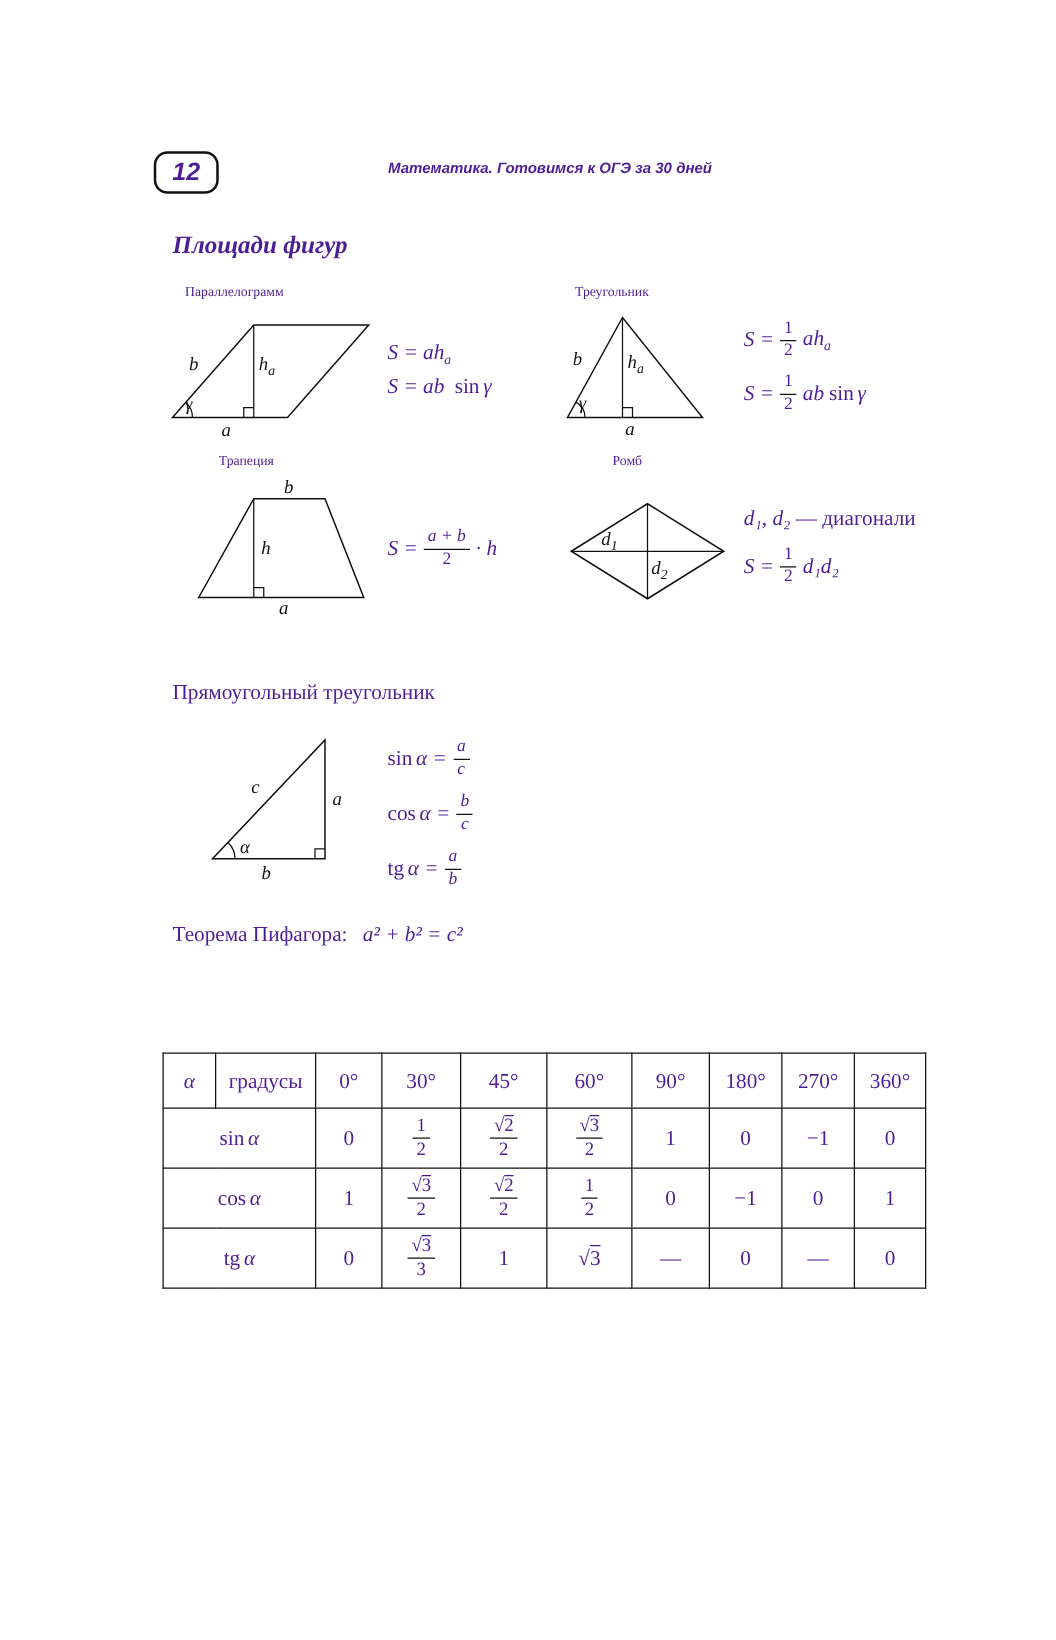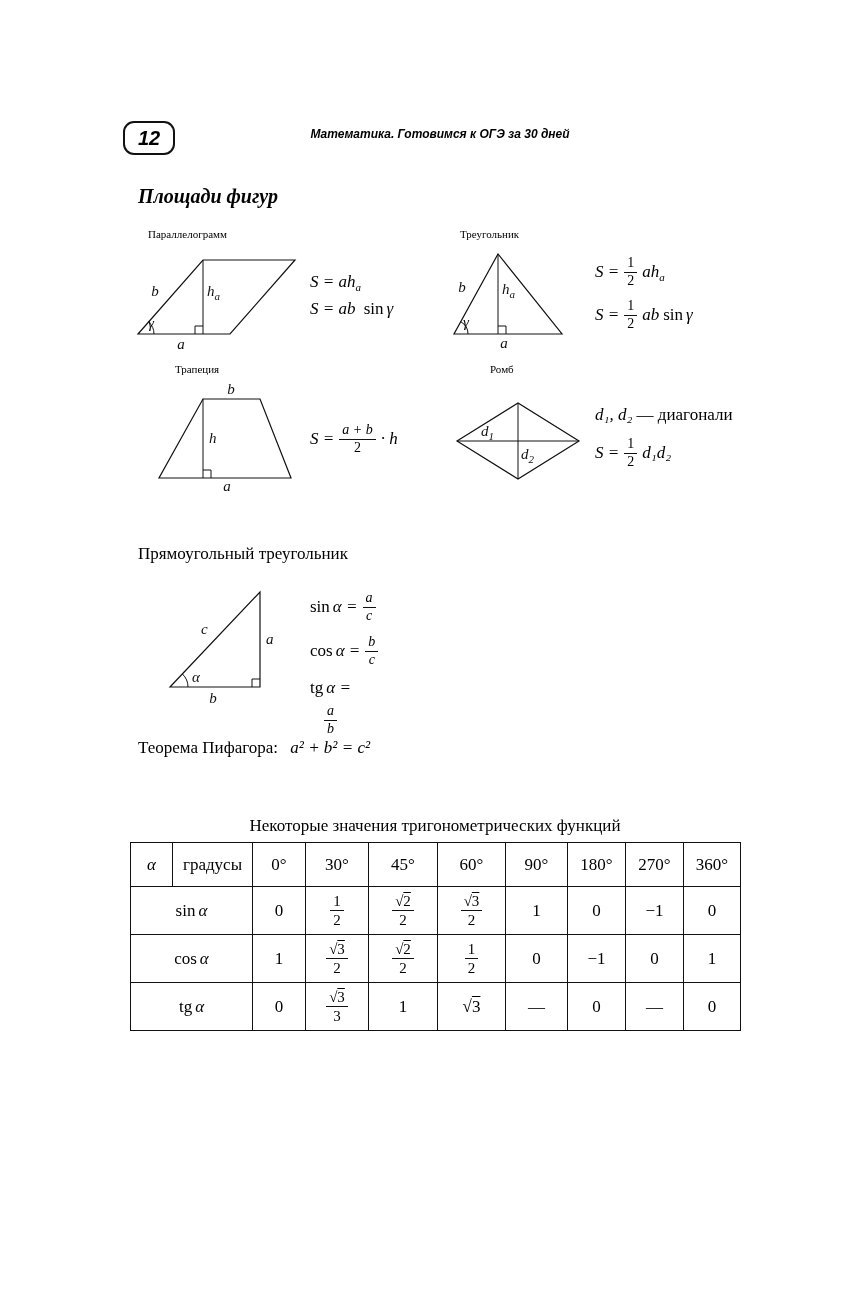--- a/index.html
+++ b/index.html
@@ -1,18 +1,18 @@
 <!DOCTYPE html>
 <html><head>
 <meta charset="utf-8">
 <style>
   * { margin:0; padding:0; box-sizing:border-box; }
   html,body { background:#e8e8e8; }
   .page { position:relative; width:845px; height:1312px; background:#ffffff; margin:0 auto;
-          font-family:"Liberation Serif","DejaVu Serif",serif; color:#000000; overflow:hidden; }
+          font-family:"Liberation Serif","DejaVu Serif",serif; color:#4c1d95; overflow:hidden; }
   .abs { position:absolute; }
 
   .badge { left:123px; top:121px; width:52px; height:34px; border:2px solid #111; border-radius:11px;
            display:flex; align-items:center; justify-content:center;
            font-family:"Liberation Sans","DejaVu Sans",sans-serif; font-weight:bold; font-style:italic; font-size:20px; }
   .header-title { left:180px; top:127px; width:520px; text-align:center;
            font-family:"Liberation Sans","DejaVu Sans",sans-serif; font-weight:bold; font-style:italic; font-size:12px; }
 
   .section-title { font-weight:bold; font-style:italic; font-size:20px; }
   .fig-title { font-size:11px; }
@@ -157,34 +157,33 @@
         <span class="den it">c</span>
       </span>
   </div>
   <div class="abs formula frow" style="left:310px; top:634px;">
     <span><span class="fn">cos</span><span class="it">α =</span></span>
     <span class="frac">
         <span class="num it">b</span>
         <span class="den it">c</span>
       </span>
   </div>
-  <div class="abs formula frow" style="left:310px; top:678px;flex-direction:column;">
+  <div class="abs formula frow" style="left:310px; top:678px;">
     <span><span class="fn">tg</span><span class="it">α =</span></span>
     <span class="frac">
         <span class="num it">a</span>
         <span class="den it">b</span>
       </span>
   </div>
 
   <div class="abs text" style="left:138px; top:738px;">
     <span>Теорема Пифагора:</span>
     <span class="it sp">a² + b² = c²</span>
   </div>
 
-  <div class="abs table-title" style="left:130px; top:816px; width:610px; text-align:center;">Некоторые значения тригонометрических функций</div>
   <div class="abs" style="left:130px; top:842px;">
     <table class="trig">
       <colgroup>
         <col style="width:42px">
           <col style="width:80px">
           <col style="width:53px">
           <col style="width:63px">
           <col style="width:69px">
         <col style="width:68px">
           <col style="width:62px">

